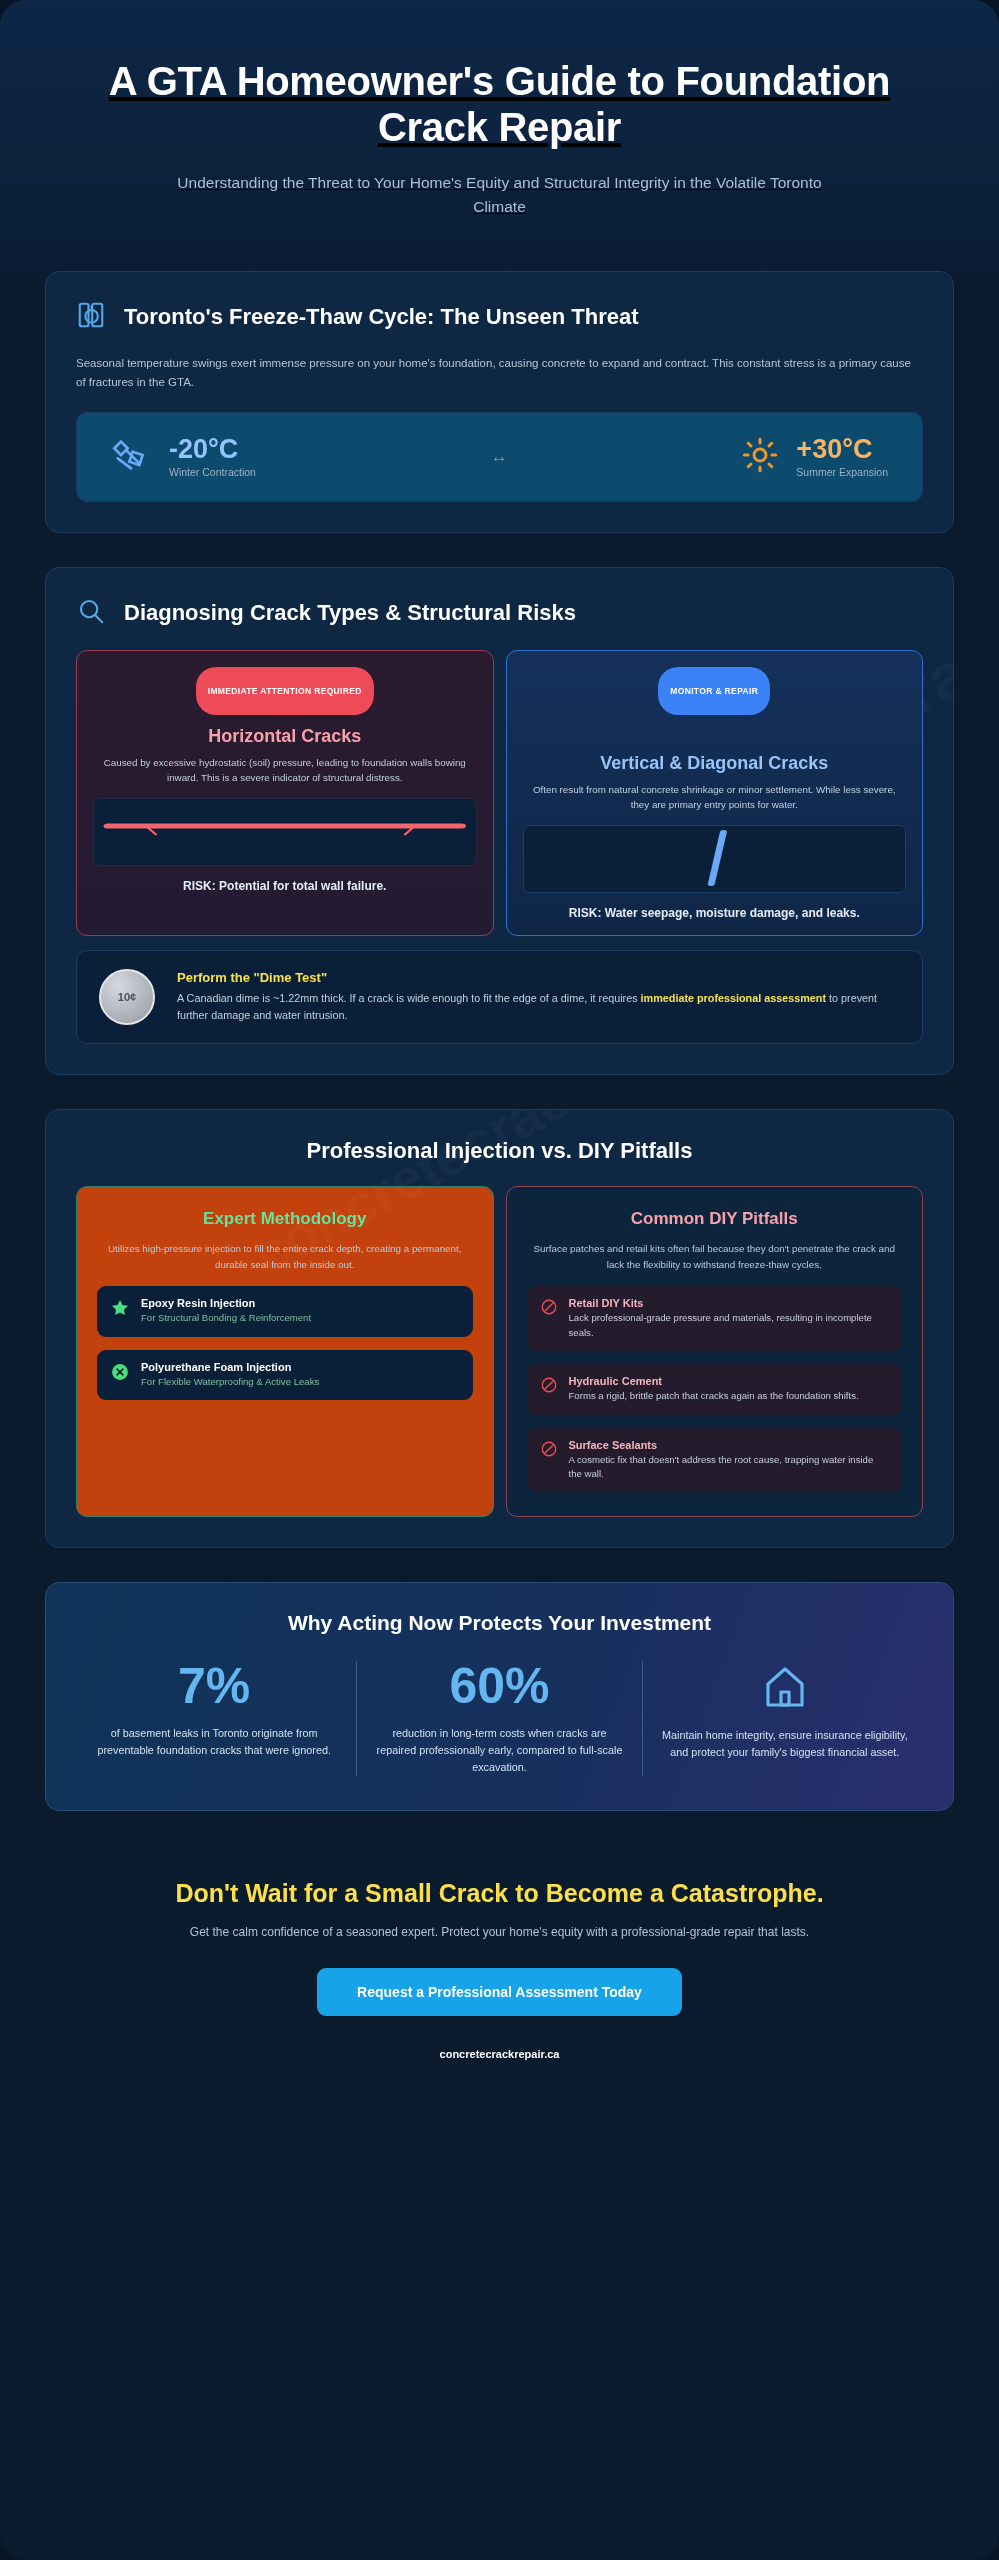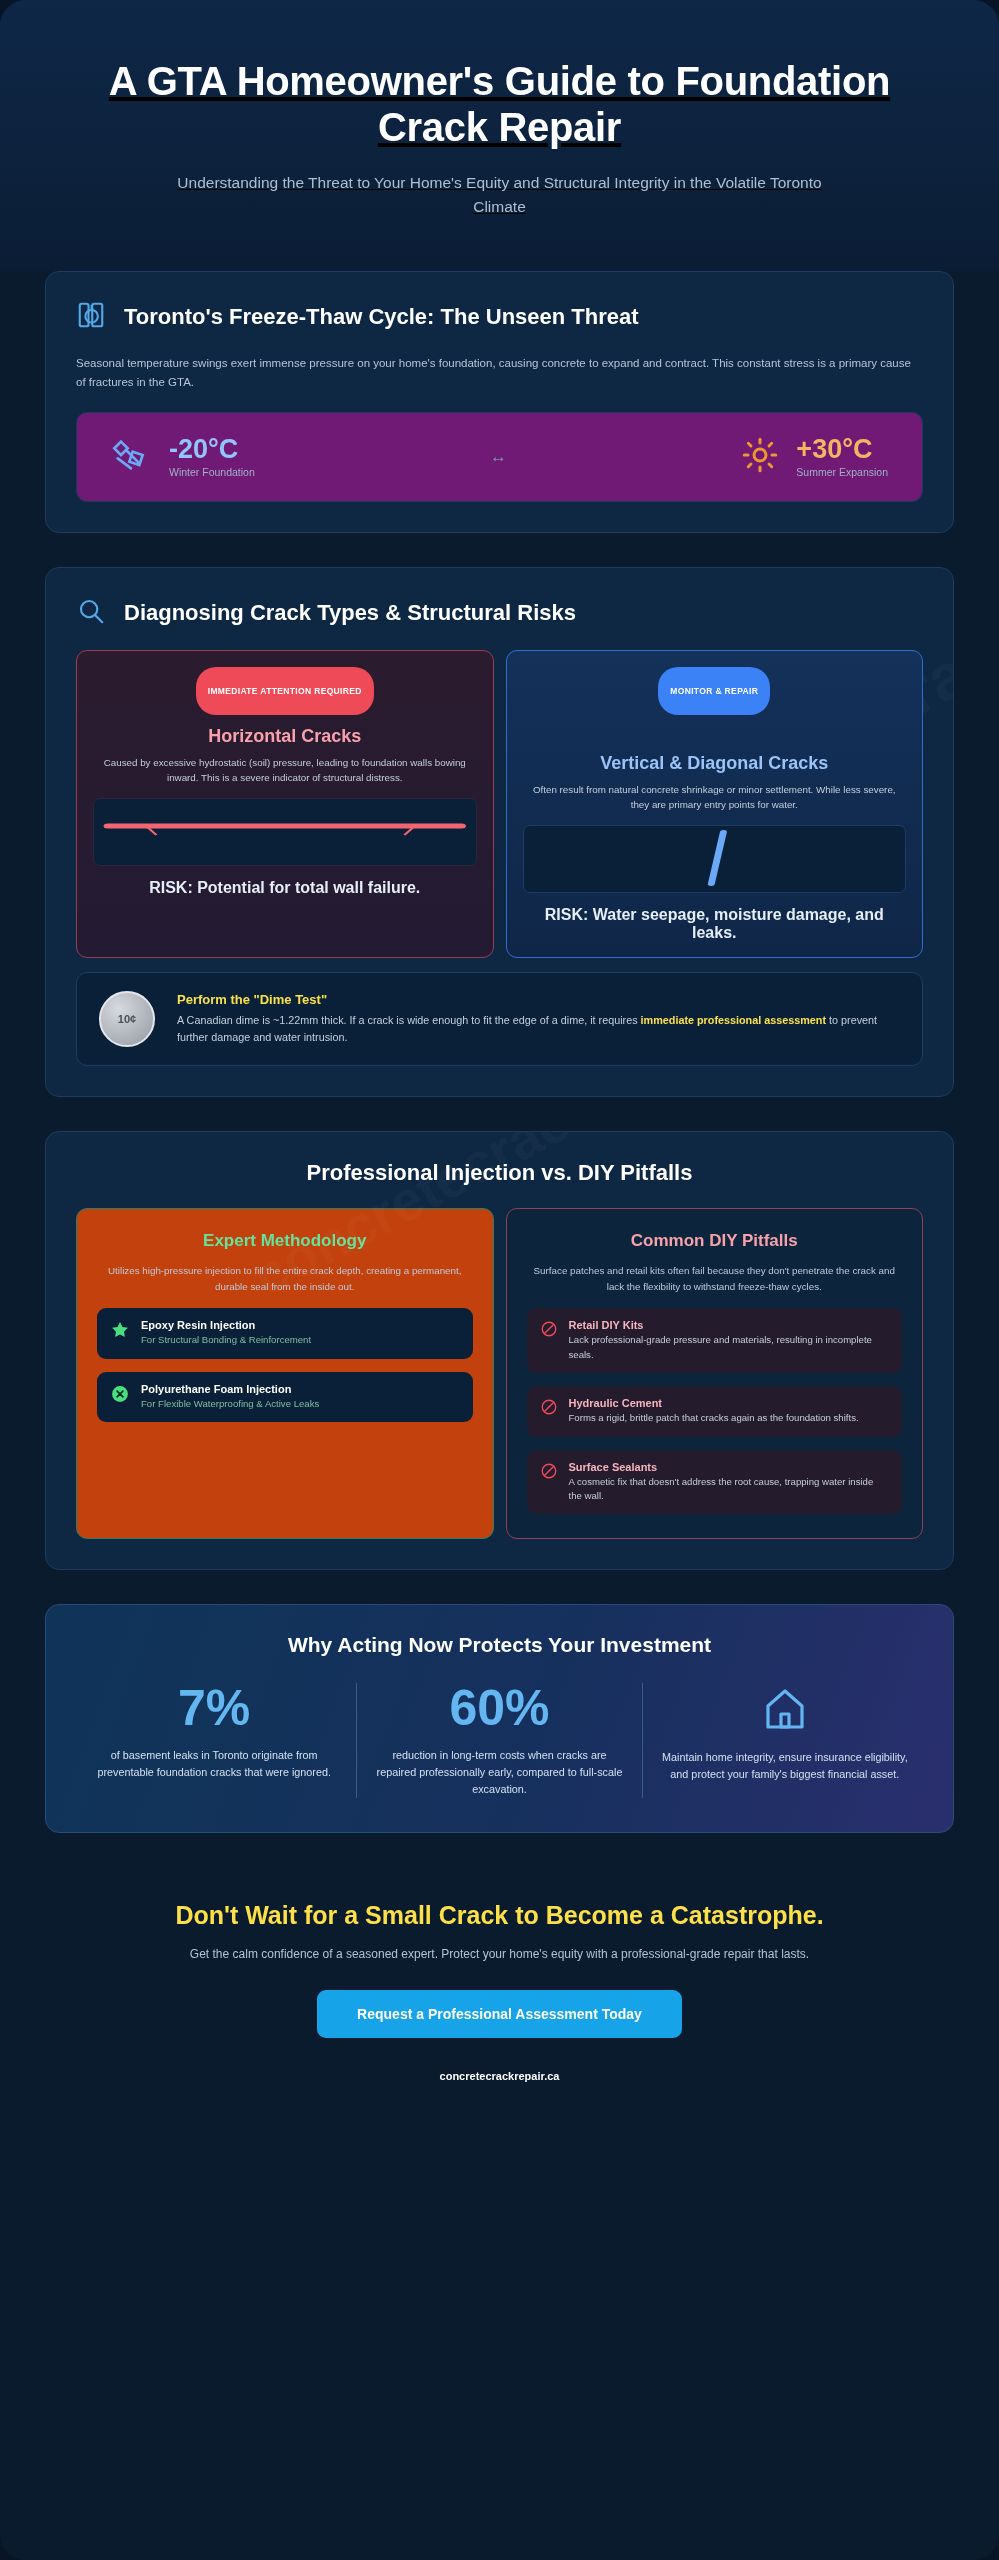--- a/index.html
+++ b/index.html
@@ -67,21 +67,21 @@
   }
   .sec-body {
     font-size: 11.5px;
     line-height: 1.65;
     color: #b6c6d8;
   }
 
   
   .temp-panel {
     margin-top: 20px;
-    background: #701a75;
+    background: #0c4a6e;
     border: 1px solid #1b3a5c;
     border-radius: 11px;
     padding: 22px 34px;
     display: flex;
     align-items: center;
     justify-content: space-between;
   }
   .temp-item { display: flex; align-items: center; gap: 18px; }
   .temp-text .temp-val {
     font-size: 27px;
@@ -145,21 +145,21 @@
     height: 68px;
     border-radius: 7px;
     background: #0a2038;
     position: relative;
     overflow: hidden;
   }
   .crack.danger .crack-viz { border: 1px solid #2c2740; }
   .crack.info   .crack-viz { border: 1px solid #1c3d68; }
   .risk {
     margin-top: 13px;
-    font-size: 16px;
+    font-size: 12px;
     font-weight: bold;
     color: #e6eef7;
   }
 
   
   .dime {
     margin-top: 14px;
     background: #0a2038;
     border: 1px solid #1d3c5e;
     border-radius: 11px;
@@ -314,21 +314,21 @@
           <span>
             <svg width="40" height="40" viewBox="0 0 24 24" fill="none" stroke="#6aa9f5" stroke-width="1.6" stroke-linecap="round">
               <path d="M6 4 L10 8 L6 12 L2 8 Z"></path>
               <path d="M13 10 L19 12 L17 18 L11 16 Z"></path>
               <line x1="9" y1="9" x2="17" y2="17"></line>
               <line x1="4" y1="14" x2="12" y2="20"></line>
             </svg>
           </span>
           <div class="temp-text">
             <div class="temp-val">-20°C</div>
-            <div class="temp-lbl">Winter Foundation</div>
+            <div class="temp-lbl">Winter Contraction</div>
           </div>
         </div>
         <div class="temp-arrow">↔</div>
         <div class="temp-item temp-hot">
           <span>
             <svg width="36" height="36" viewBox="0 0 24 24" fill="none" stroke="#f0962e" stroke-width="2" stroke-linecap="round">
               <circle cx="12" cy="12" r="4"></circle>
               <line x1="12" y1="1.5" x2="12" y2="4"></line>
               <line x1="12" y1="20" x2="12" y2="22.5"></line>
               <line x1="1.5" y1="12" x2="4" y2="12"></line>

